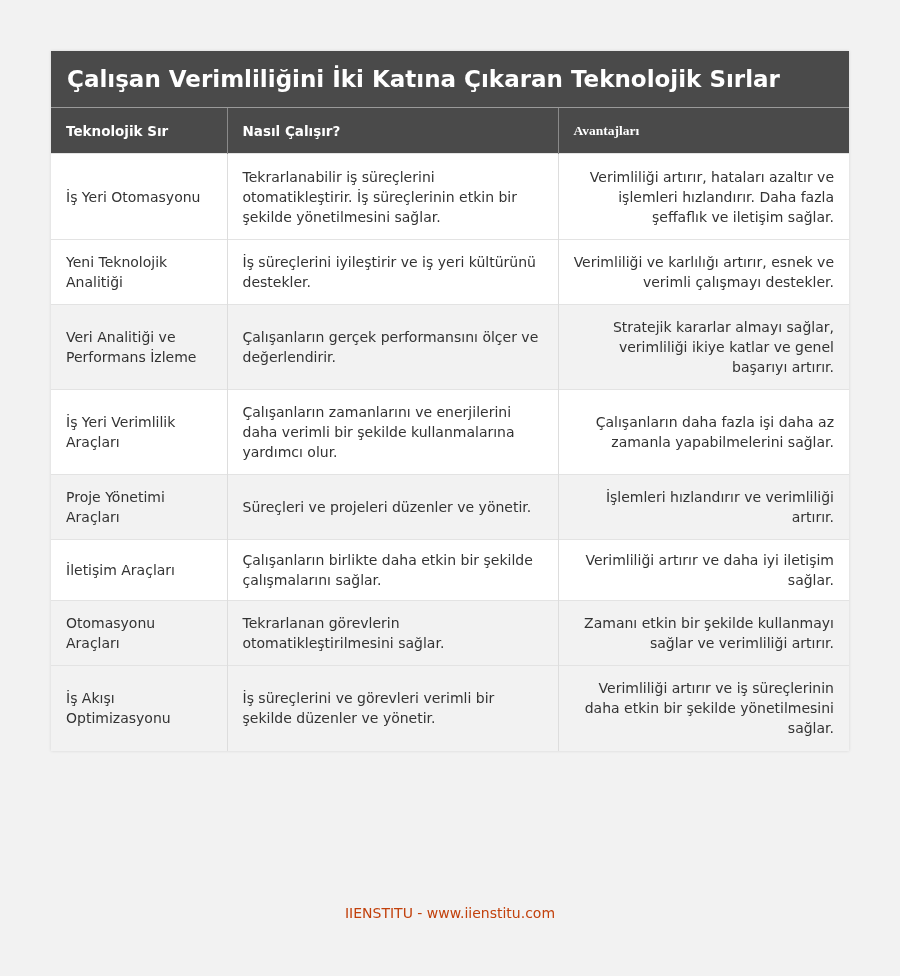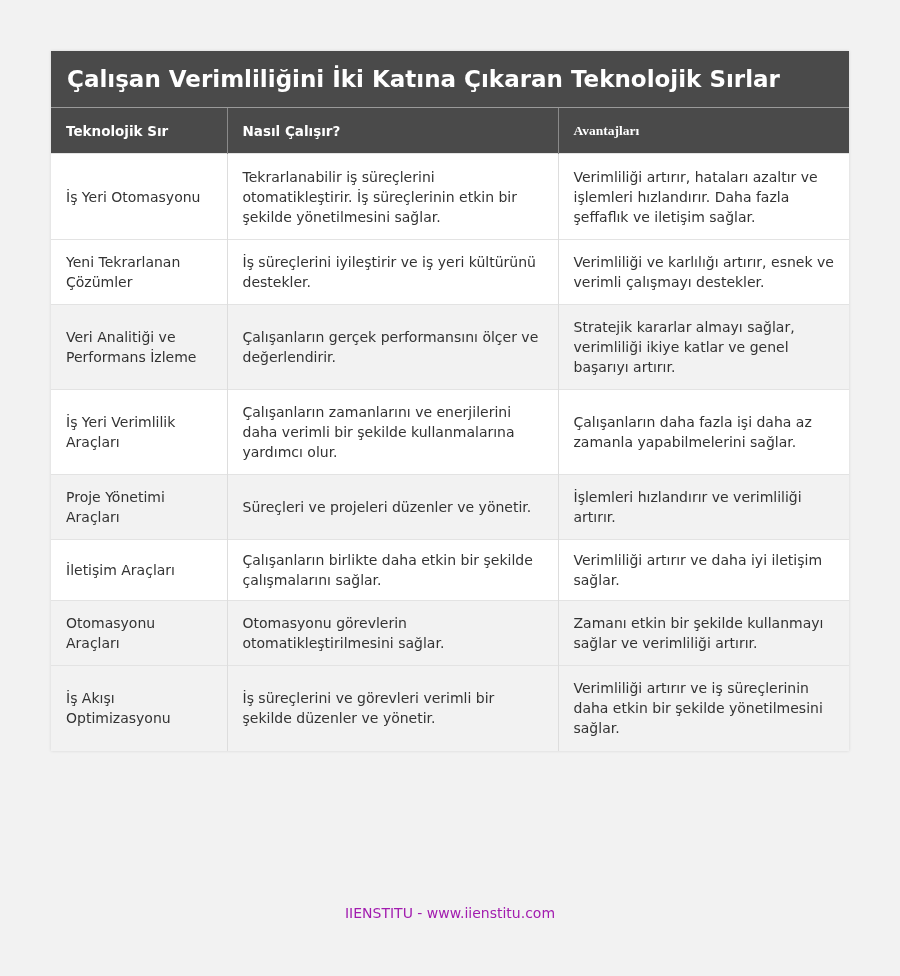--- a/index.html
+++ b/index.html
@@ -30,26 +30,26 @@
     border-right: 1px solid #8a8a8a;
   }
   th:last-child { border-right: none; font-family: Liberation Serif, serif; }
   td {
     font-size: 14px; color: #333333; line-height: 20px;
     padding: 10px 15px; vertical-align: middle;
     border-right: 1px solid #dddddd;
     border-top: 1px solid #e3e3e3;
     margin-top: 20px;
   }
-  td:last-child { border-right: none; }
+  td:last-child { border-right: none; text-align: right; }
   tr.odd td { background: #ffffff; }
   tr.even td { background: #f2f2f2; }
   .footer {
     position: absolute; top: 905px; left: 0; width: 900px;
-    text-align: center; font-size: 14px; color: #a21caf;
+    text-align: center; font-size: 14px; color: #c2410c;
   }
 </style>
 </head>
 <body>
 
 <div class="card">
   <div class="title-bar">Çalışan Verimliliğini İki Katına Çıkaran Teknolojik Sırlar</div>
   <table>
     <colgroup>
       <col style="width:176px">
@@ -63,21 +63,21 @@
         <th>Avantajları</th>
       </tr>
     </thead>
     <tbody>
       <tr class="odd" style="height:86px">
         <td>İş Yeri Otomasyonu</td>
         <td>Tekrarlanabilir iş süreçlerini otomatikleştirir. İş süreçlerinin etkin bir şekilde yönetilmesini sağlar.</td>
         <td>Verimliliği artırır, hataları azaltır ve işlemleri hızlandırır. Daha fazla şeffaflık ve iletişim sağlar.</td>
       </tr>
       <tr class="odd" style="height:65px">
-        <td>Yeni Tekrarlanan Çözümler</td>
+        <td>Yeni Teknolojik Analitiği</td>
         <td>İş süreçlerini iyileştirir ve iş yeri kültürünü destekler.</td>
         <td>Verimliliği ve karlılığı artırır, esnek ve verimli çalışmayı destekler.</td>
       </tr>
       <tr class="even" style="height:85px">
         <td>Veri Analitiği ve Performans İzleme</td>
         <td>Çalışanların gerçek performansını ölçer ve değerlendirir.</td>
         <td>Stratejik kararlar almayı sağlar, verimliliği ikiye katlar ve genel başarıyı artırır.</td>
       </tr>
       <tr class="odd" style="height:85px">
         <td>İş Yeri Verimlilik Araçları</td>
@@ -89,21 +89,21 @@
         <td>Süreçleri ve projeleri düzenler ve yönetir.</td>
         <td>İşlemleri hızlandırır ve verimliliği artırır.</td>
       </tr>
       <tr class="odd" style="height:50px">
         <td>İletişim Araçları</td>
         <td>Çalışanların birlikte daha etkin bir şekilde çalışmalarını sağlar.</td>
         <td>Verimliliği artırır ve daha iyi iletişim sağlar.</td>
       </tr>
       <tr class="even" style="height:65px">
         <td>Otomasyonu Araçları</td>
-        <td>Otomasyonu görevlerin otomatikleştirilmesini sağlar.</td>
+        <td>Tekrarlanan görevlerin otomatikleştirilmesini sağlar.</td>
         <td>Zamanı etkin bir şekilde kullanmayı sağlar ve verimliliği artırır.</td>
       </tr>
       <tr class="even" style="height:85px">
         <td>İş Akışı Optimizasyonu</td>
         <td>İş süreçlerini ve görevleri verimli bir şekilde düzenler ve yönetir.</td>
         <td>Verimliliği artırır ve iş süreçlerinin daha etkin bir şekilde yönetilmesini sağlar.</td>
       </tr>
     </tbody>
   </table>
 </div>

